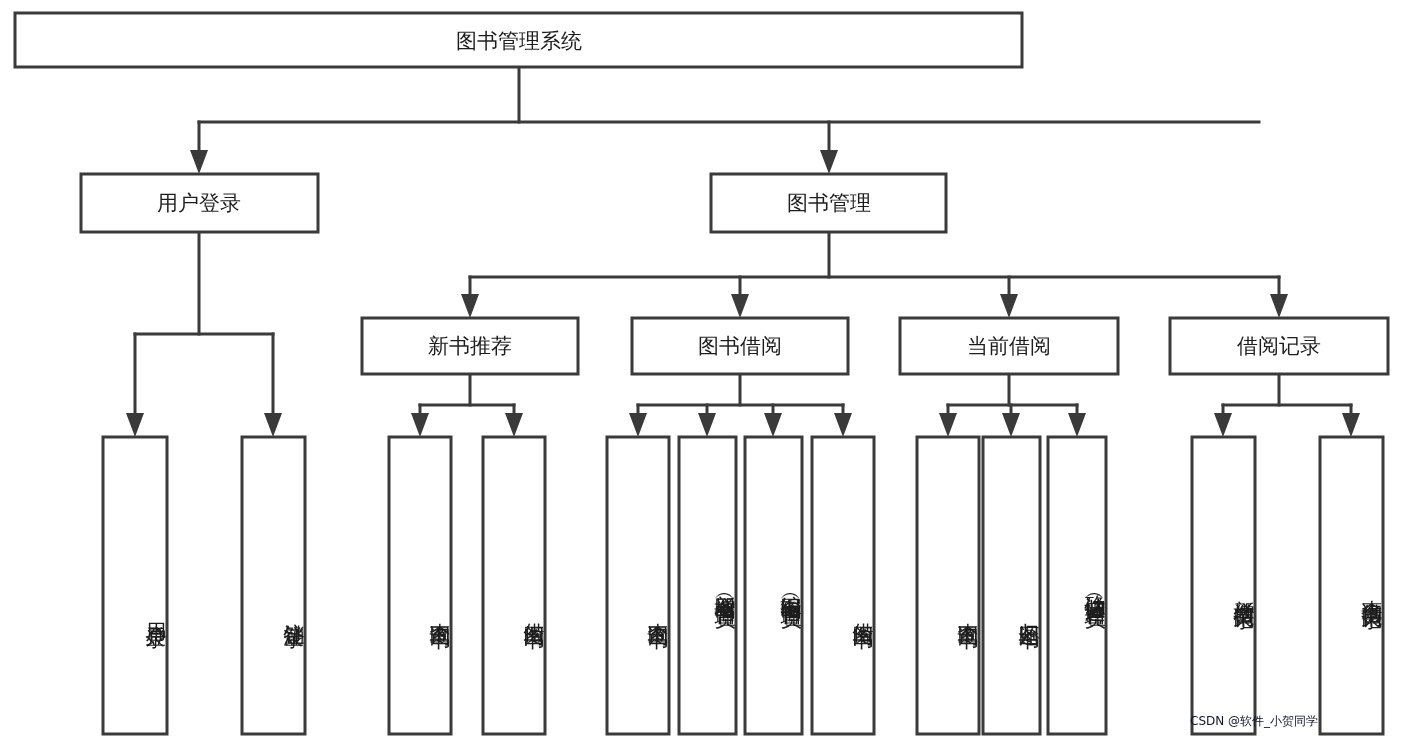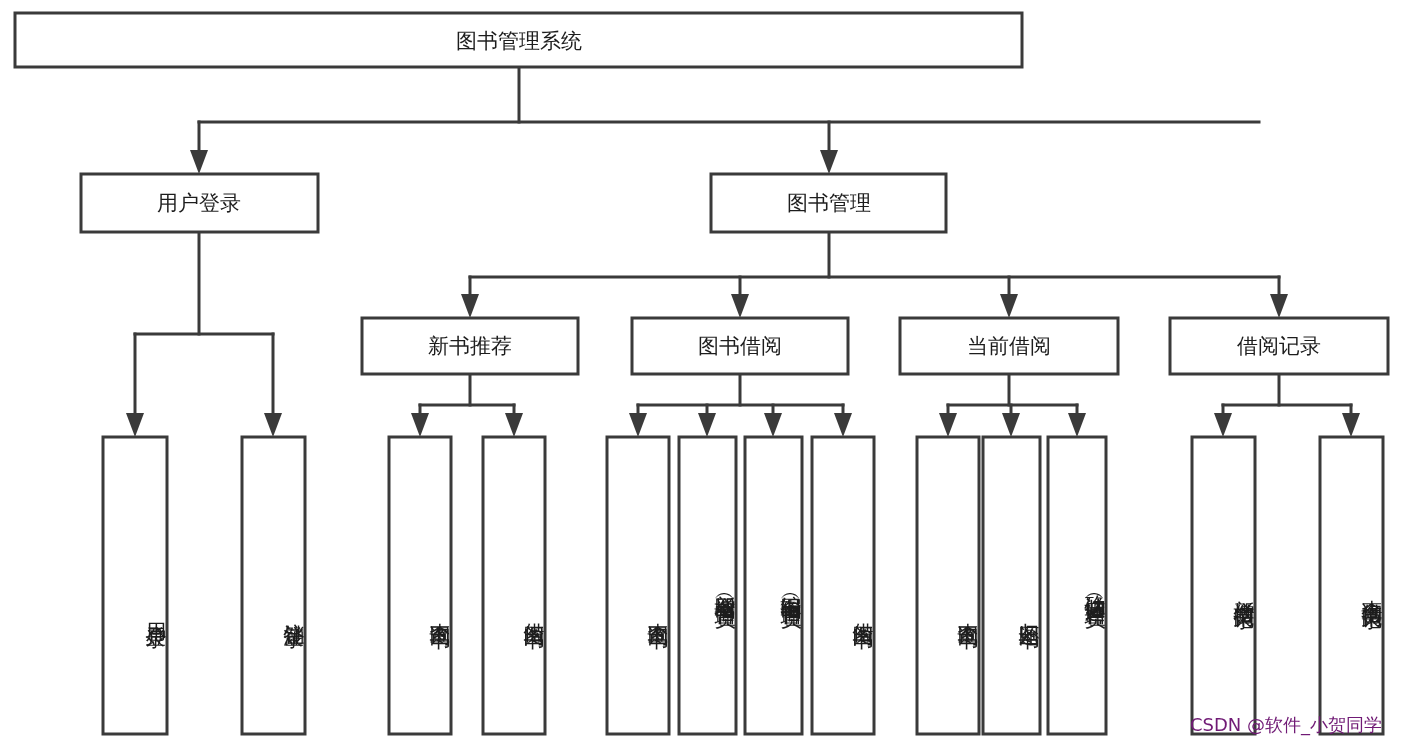--- a/index.html
+++ b/index.html
@@ -62,22 +62,22 @@
     letter-spacing: 2px;
     text-align: center;
     white-space: nowrap;
     pointer-events: none;
   }
   .watermark {
     position: absolute;
     left: 1190px;
     top: 713px;
     font-family: "DejaVu Sans", "Liberation Sans", sans-serif;
-    font-size: 18px;
-    color: #701a75;
+    font-size: 12px;
+    color: #0f172a;
     white-space: nowrap;
     user-select: none;
   }
 </style>
 </head>
 <body>
 
 <div id="diagram-root">
 
   <svg id="flow" viewBox="0 0 1405 747">

